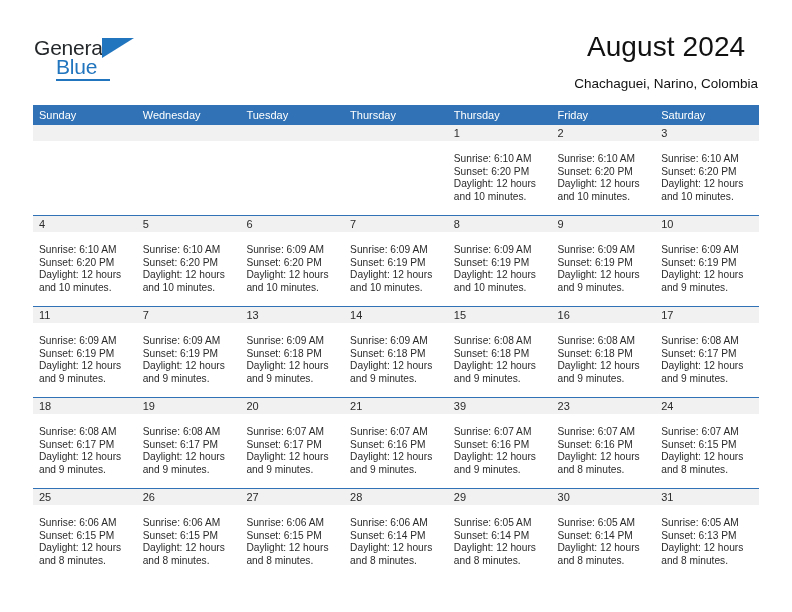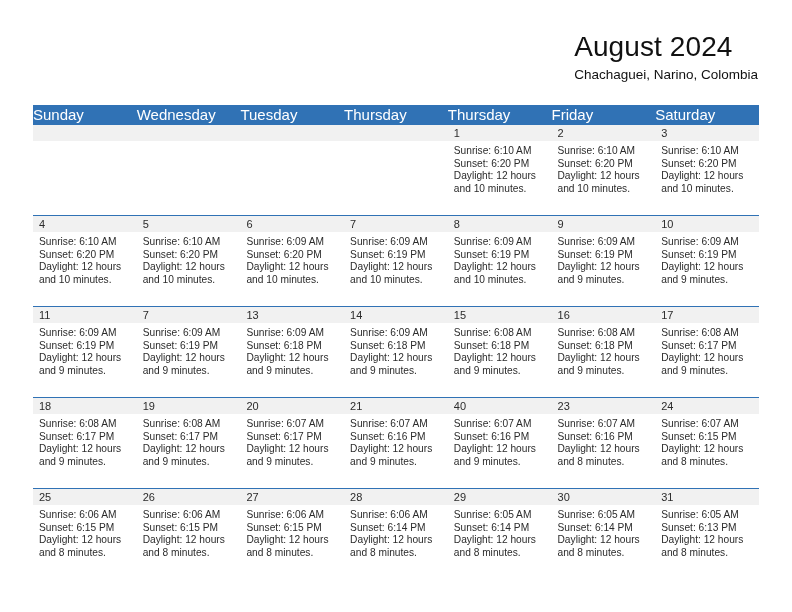--- a/index.html
+++ b/index.html
@@ -70,55 +70,56 @@
     width: 0;
     height: 0;
     border-left: 32px solid #2175be;
     border-bottom: 20px solid transparent;
   }
 
   .title-block {
     position: absolute;
     right: 34px;
     top: 30px;
-    text-align: left;
+    text-align: center;
   }
   .cal-title {
     font-size: 28px;
     font-weight: normal;
     color: #111111;
     line-height: 34px;
     letter-spacing: 0.1px;
   }
   .cal-subtitle {
     font-size: 13.5px;
     color: #111111;
     line-height: 20px;
-    margin-top: 1px;
+    margin-top: 10px;
   }
 
   
   .calendar {
     position: absolute;
     left: 33px;
     top: 105px;
     width: 726px;
   }
   .cal-row {
     display: flex;
     width: 100%;
   }
   .cal-head {
     height: 20px;
     background: #3072b5;
   }
   .cal-head .cell {
     color: #ffffff;
-    font-size: 15px;
+    font-size: 11px;
     line-height: 20px;
+    padding-left: 6px;
     box-sizing: border-box;
   }
   .cell {
     width: 103.714px;
     flex: 0 0 103.714px;
     box-sizing: border-box;
   }
 
   .week {
     position: relative;
@@ -149,38 +150,43 @@
     color: #2b2b2b;
     padding-left: 6px;
   }
   .week-body {
     display: flex;
     width: 100%;
     height: 74px;
   }
   .week-body .cell {
     height: 74px;
-    padding: 4px 8px 0 6px;
+    padding: 12px 8px 0 6px;
   }
   .evt {
     font-size: 10.2px;
     line-height: 12.6px;
     color: #2b2b2b;
     white-space: pre-line;
   }
   .empty {
     
   }
 </style>
 </head>
 <body>
 
 <div class="page">
 
   <div class="header">
+    <div class="logo">
+      <span class="logo-general">General</span>
+      <span class="logo-triangle"></span>
+      <span class="logo-blue">Blue</span>
+    </div>
 
     <div class="title-block">
       <div class="cal-title">August 2024</div>
       <div class="cal-subtitle">Chachaguei, Narino, Colombia</div>
     </div>
   </div>
 
   <div class="calendar">
     <div class="cal-row cal-head">
       <div class="cell">Sunday</div>
@@ -396,21 +402,21 @@
             <div class="cell">
               <div class="daynum">19</div>
             </div>
             <div class="cell">
               <div class="daynum">20</div>
             </div>
             <div class="cell">
               <div class="daynum">21</div>
             </div>
             <div class="cell">
-              <div class="daynum">40</div>
+              <div class="daynum">39</div>
             </div>
             <div class="cell">
               <div class="daynum">23</div>
             </div>
             <div class="cell">
               <div class="daynum">24</div>
             </div>
           </div>
           <div class="week-body">
             <div class="cell">

